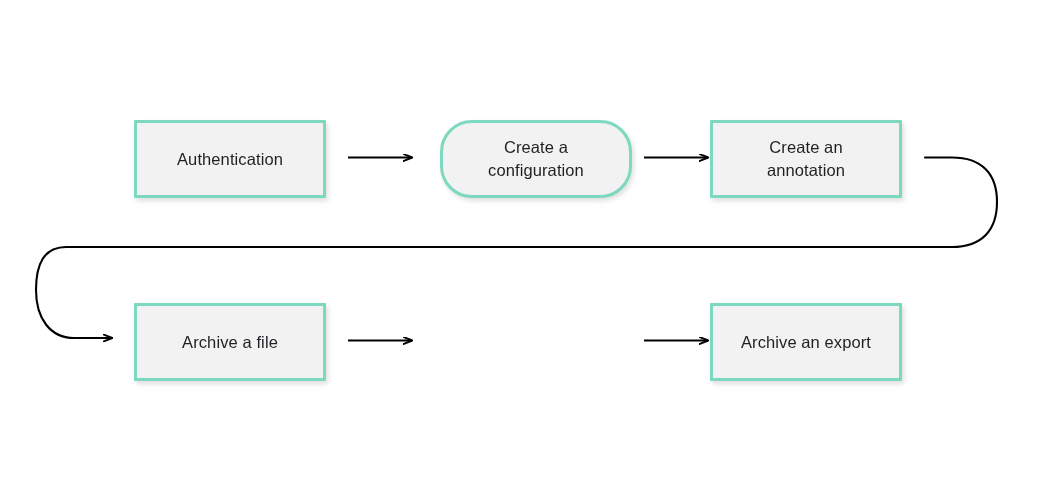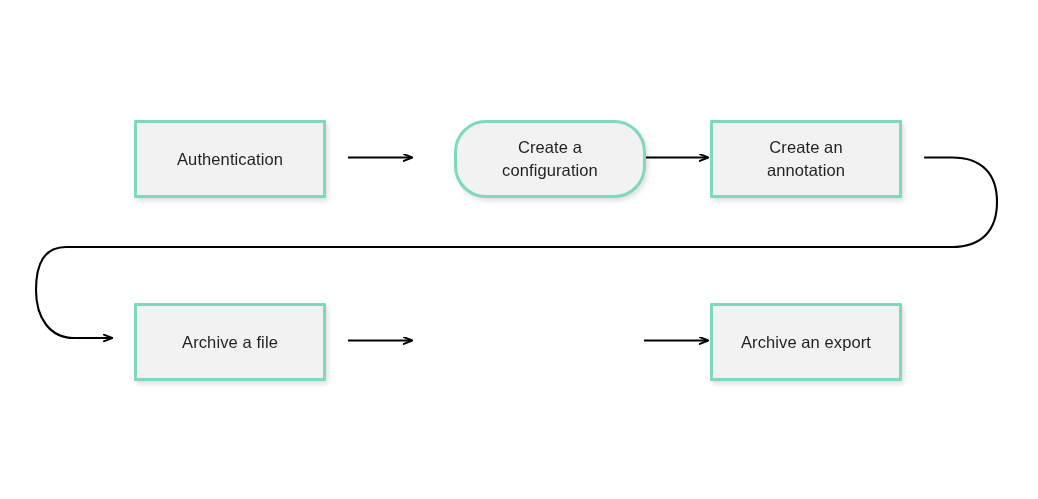--- a/index.html
+++ b/index.html
@@ -55,21 +55,21 @@
     color: #1f2023;
     letter-spacing: 0.1px;
     padding: 0 14px;
     white-space: pre-line;
   }
 
   
   .row-top    { top: 120px; }
   .row-bottom { top: 303px; }
   .col-1 { left: 134px; }
-  .col-2 { left: 454px; border-radius: 32px; }
+  .col-2 { left: 440px; border-radius: 32px; }
   .col-3 { left: 710px; }
 </style>
 </head>
 <body>
 
 <div id="diagram-canvas">
 
   <svg id="connector-layer" viewBox="0 0 1038 499" width="1038" height="499" xmlns="http://www.w3.org/2000/svg">
     <defs>
       <marker id="arrowhead" markerWidth="10" markerHeight="8" refX="9.2" refY="4" orient="auto" markerUnits="userSpaceOnUse">

